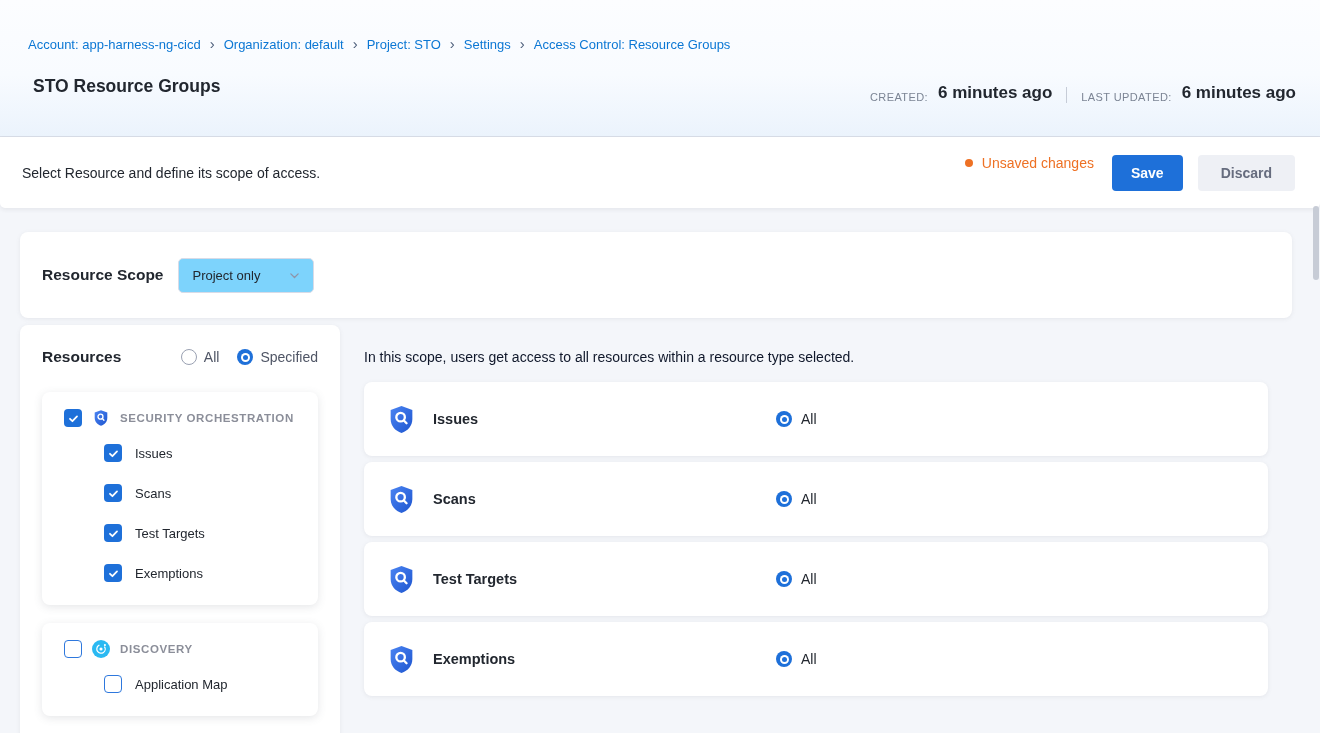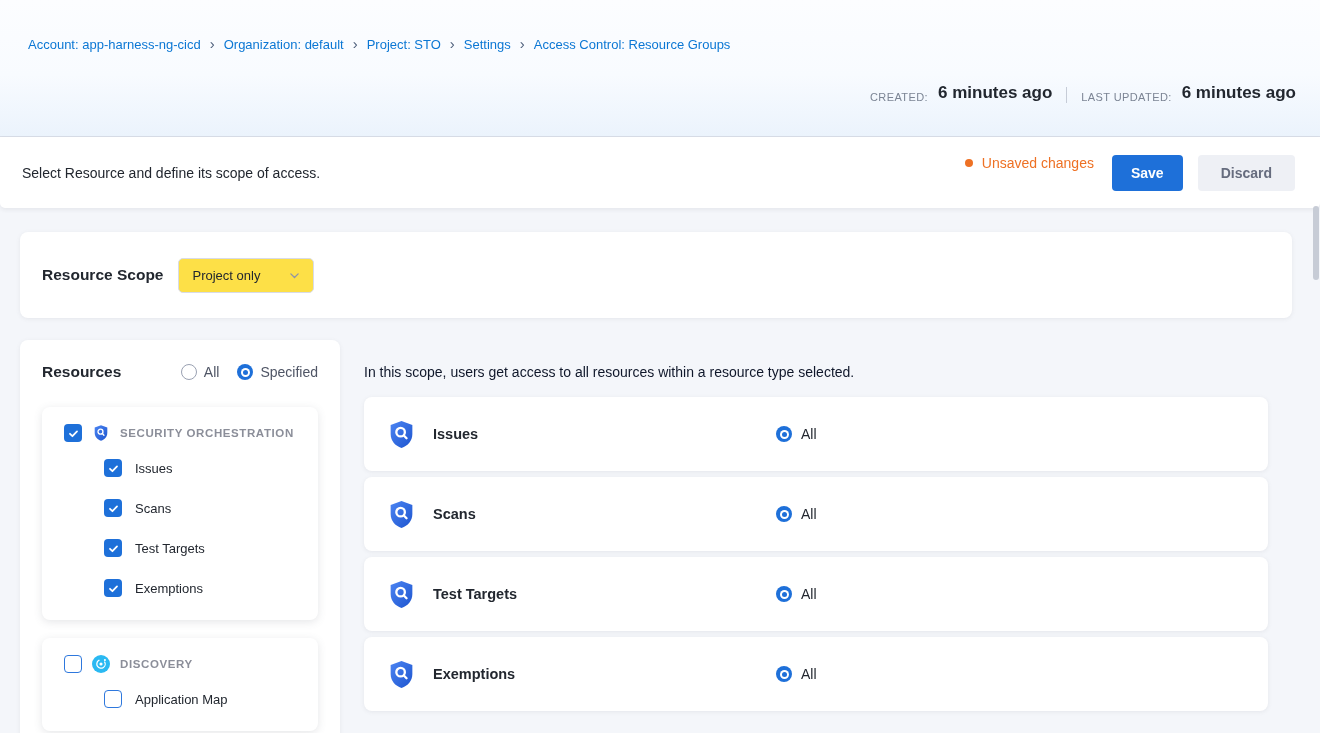--- a/index.html
+++ b/index.html
@@ -38,25 +38,25 @@
   .unsaved { display:flex; align-items:center; gap:9px; color:#ee7124; font-size:14px; margin-right:18px; }
   .unsaved-dot { width:8px; height:8px; border-radius:50%; background:#ee7124; }
   .btn { font-family:inherit; font-size:14px; font-weight:700; border:none; border-radius:4px; cursor:pointer; }
   .btn-save { background:#1e70d9; color:#fff; padding:10px 19px; margin-right:15px; }
   .btn-discard { background:#eef0f5; color:#666c7e; padding:10px 23px; }
 
   
   .main { position:absolute; top:208px; left:0; width:1320px; bottom:0; padding:24px 28px 0 20px; }
   .card { background:#fff; border-radius:8px; box-shadow:0 1px 4px rgba(96,97,112,.10); }
 
-  .scope-card { width:1272px; height:86px; display:flex; align-items:center; padding:0 22px; margin-bottom:22px; }
+  .scope-card { width:1272px; height:86px; display:flex; align-items:center; padding:0 22px; margin-bottom:7px; }
   .scope-label { font-size:15.5px; font-weight:700; margin-right:15px; }
   .scope-select {
     display:flex; align-items:center; gap:28px;
-    border:1px solid #d8dbe7; border-radius:5px; background:#fde047;
+    border:1px solid #d8dbe7; border-radius:5px; background:#7dd3fc;
     padding:9px 12px 9px 13px; font-size:13px; color:#22272f; cursor:pointer;
   }
 
   .columns { display:flex; gap:24px; width:1272px; }
 
   
   .sidebar { width:320px; height:410px; border-radius:8px 8px 0 0; padding:23px 22px 0 22px; }
   .sidebar-header { display:flex; align-items:center; }
   .sidebar-title { font-size:15.5px; font-weight:700; }
   .radio-group { margin-left:auto; display:flex; align-items:center; gap:18px; }
@@ -123,20 +123,21 @@
     <span class="crumb">Account: app-harness-ng-cicd</span>
     <span class="crumb-sep">›</span>
     <span class="crumb">Organization: default</span>
     <span class="crumb-sep">›</span>
     <span class="crumb">Project: STO</span>
     <span class="crumb-sep">›</span>
     <span class="crumb">Settings</span>
     <span class="crumb-sep">›</span>
     <span class="crumb">Access Control: Resource Groups</span>
   </div>
+  <div class="page-title">STO Resource Groups</div>
   <div class="header-meta">
     <span class="meta-label">CREATED:</span>
     <span class="meta-value">6 minutes ago</span>
     <span class="meta-divider"></span>
     <span class="meta-label">LAST UPDATED:</span>
     <span class="meta-value">6 minutes ago</span>
   </div>
 </div>
 
 <div class="toolbar">

